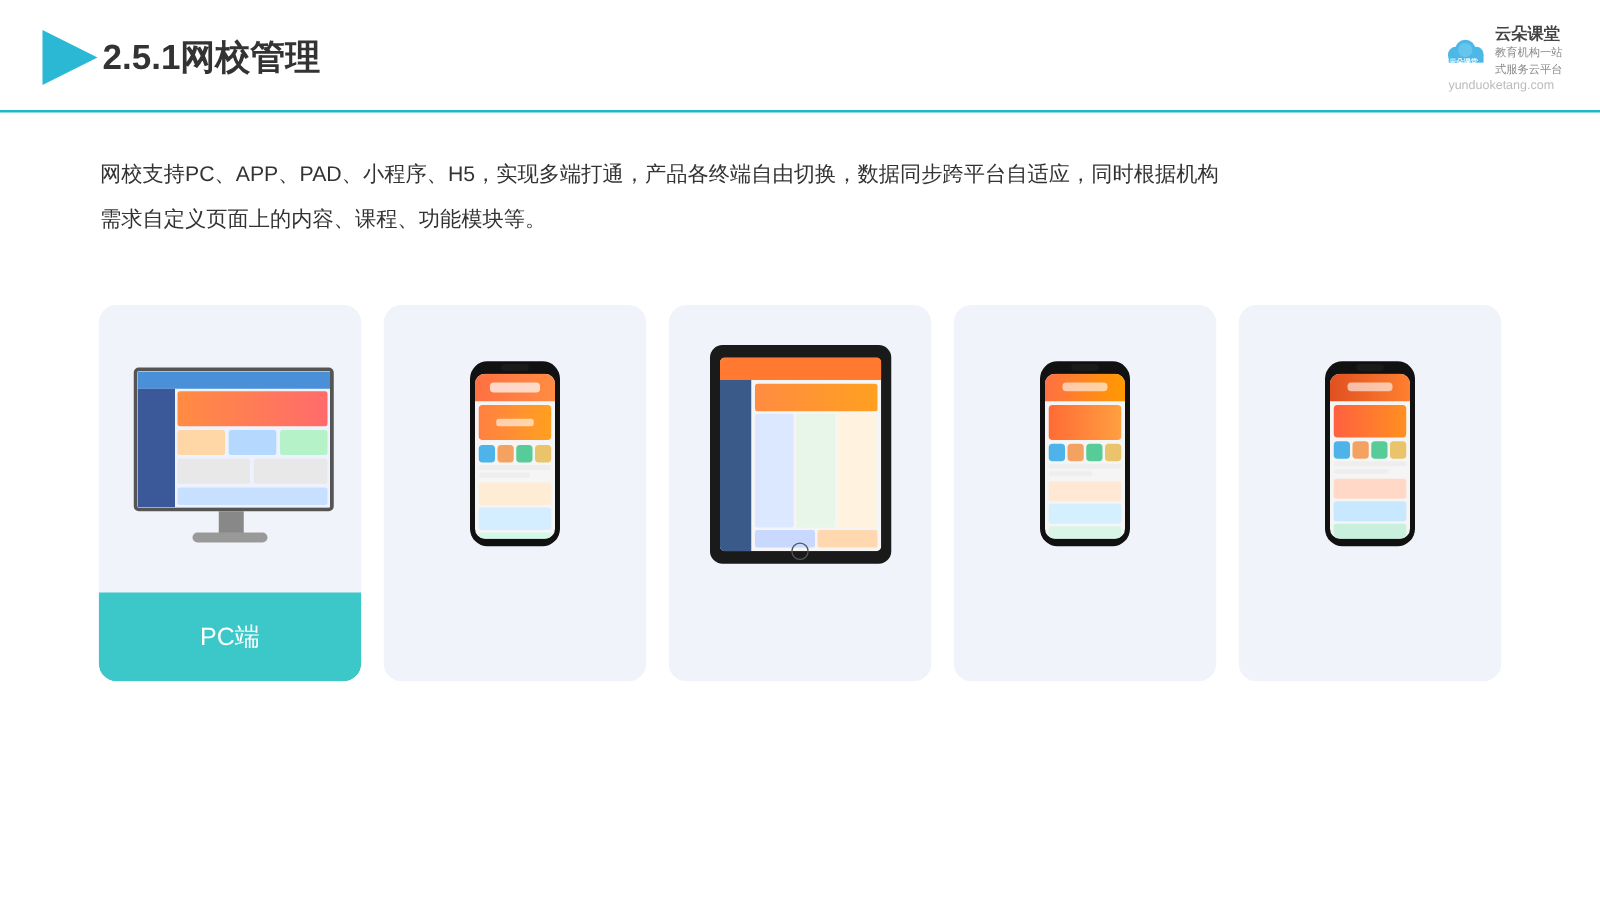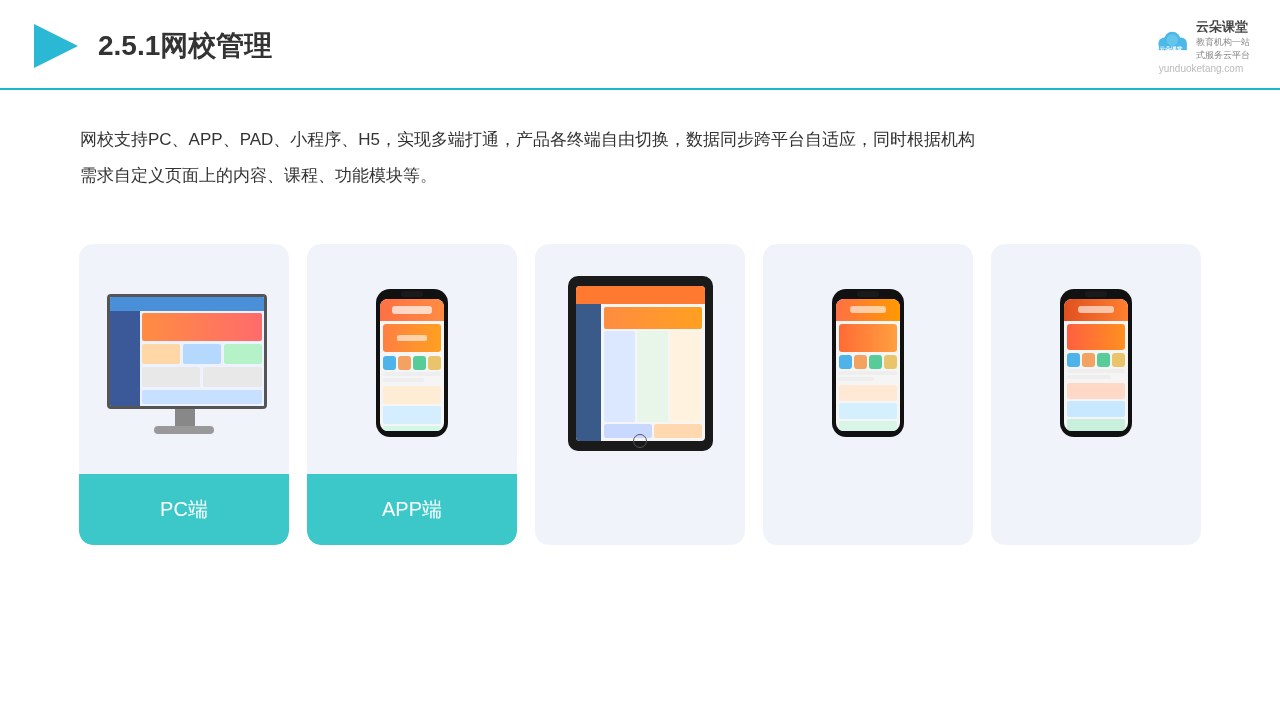--- a/index.html
+++ b/index.html
@@ -16,21 +16,21 @@
     .header {
       display: flex;
       align-items: center;
       justify-content: space-between;
       padding: 18px 30px 14px 30px;
       border-bottom: 2px solid #1cb8c8;
     }
     .header-left {
       display: flex;
       align-items: center;
-      gap: 16px;
+      gap: 0;
     }
     .play-icon {
       width: 52px;
       height: 52px;
     }
     .page-title {
       font-size: 28px;
       font-weight: 600;
       color: #333;
     }
@@ -359,21 +359,20 @@
                 <div style="height:4px;background:#eee;border-radius:2px;width:70%;"></div>
                 <div style="height:18px;background:#ffecd4;border-radius:2px;margin-top:2px;"></div>
                 <div style="height:18px;background:#d4edff;border-radius:2px;"></div>
                 <div style="height:18px;background:#d4f8e8;border-radius:2px;"></div>
               </div>
             </div>
           </div>
         </div>
       </div>
     </div>
-    <div class="card-label">APP端</div>
   </div>
 
   <div class="card">
     <div class="card-image-area">
       <div class="tablet">
         <div class="tablet-body">
           <div class="tablet-screen">
             <div style="width:100%;height:100%;background:#f5f5f5;">
               <div style="width:100%;height:18px;background:#ff7a30;"></div>
               <div style="display:flex;height:calc(100% - 18px);">

